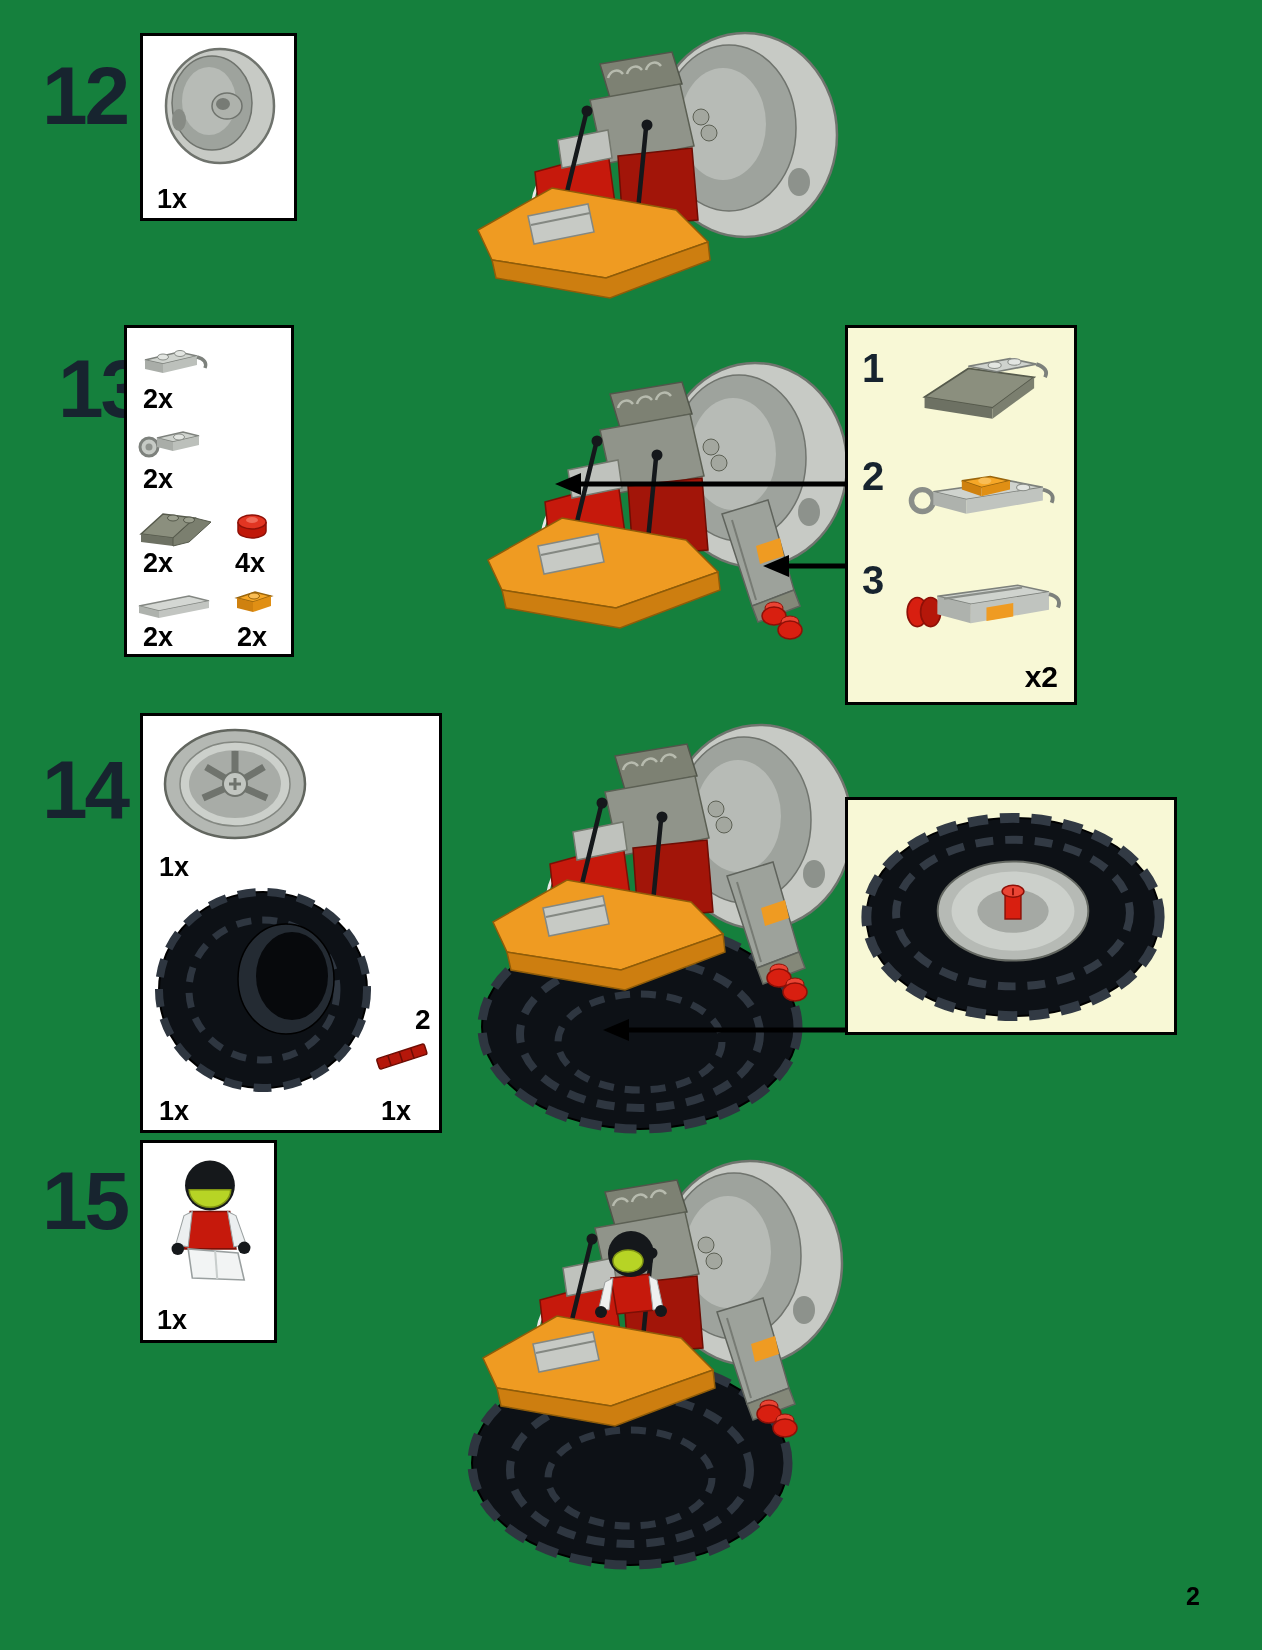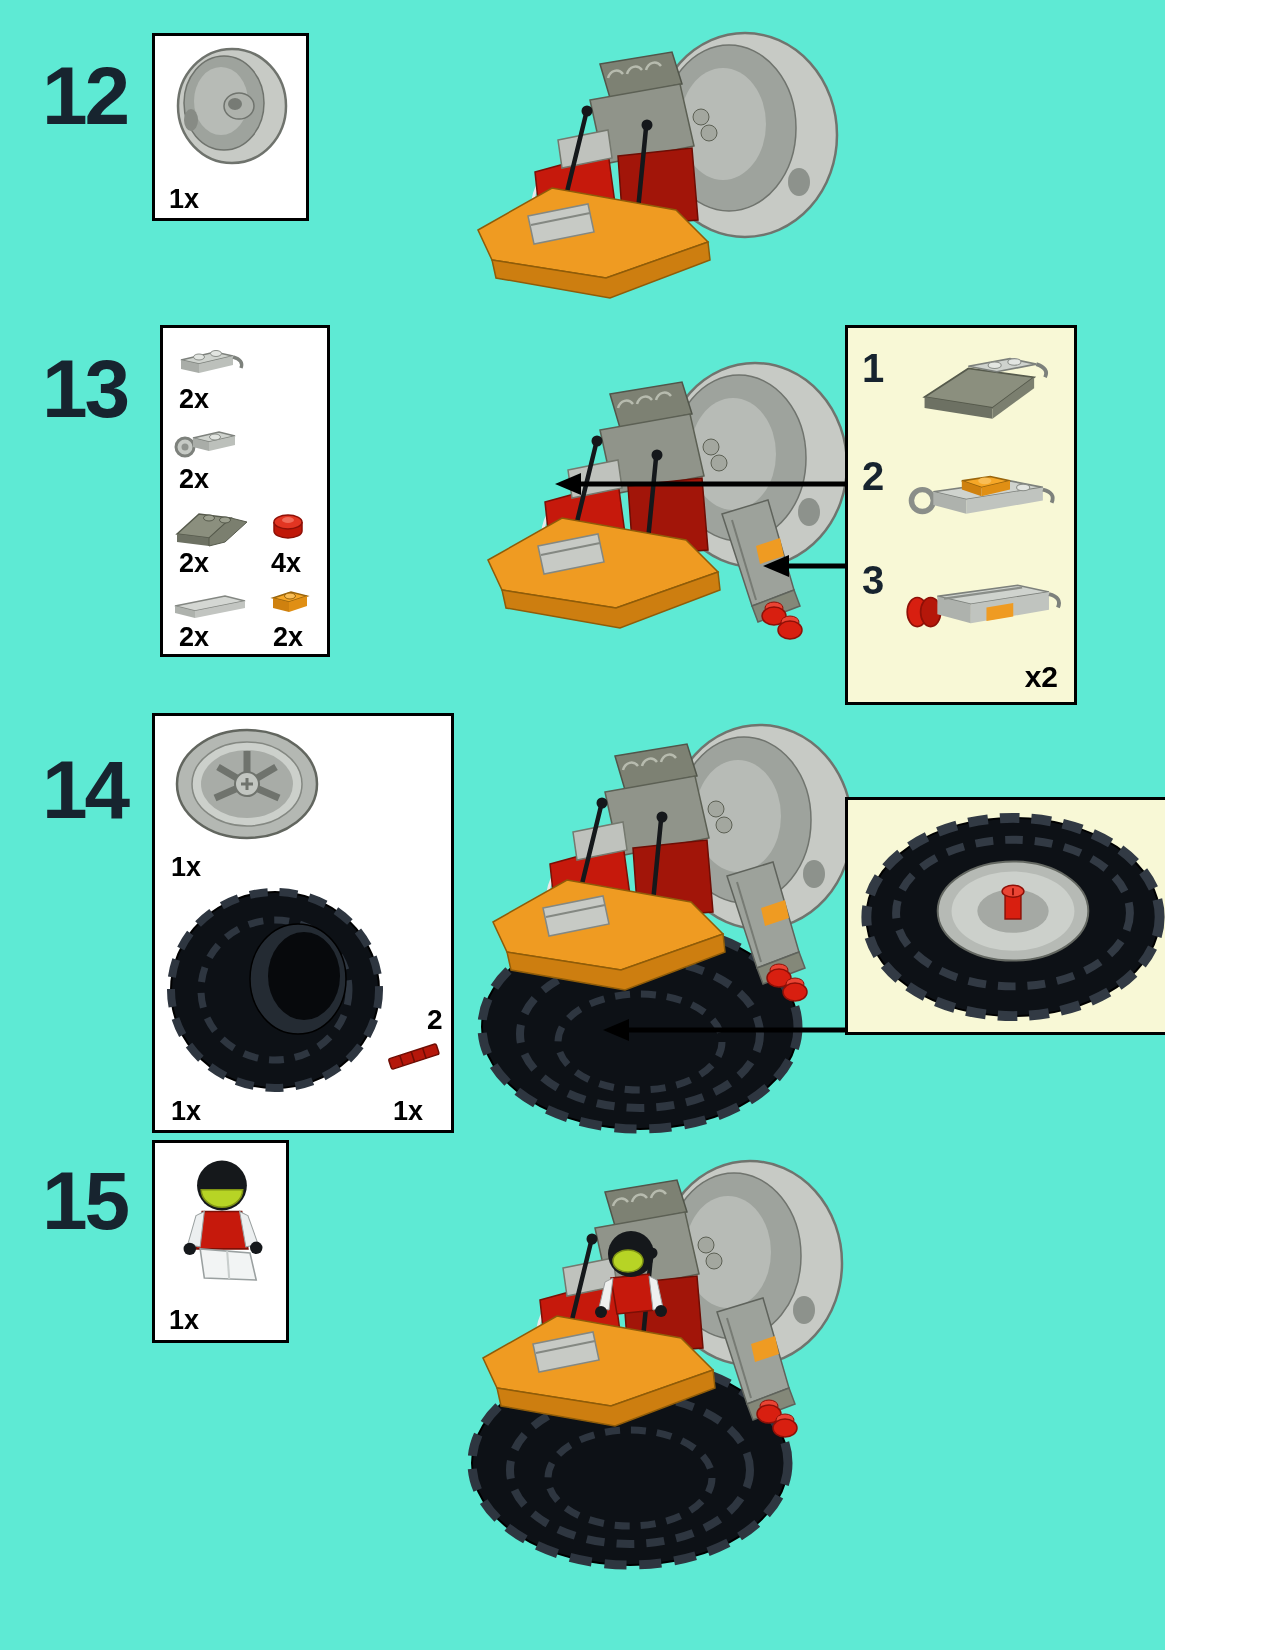--- a/index.html
+++ b/index.html
@@ -1,26 +1,26 @@
 <!DOCTYPE html>
 <html><head>
 <meta charset="utf-8">
 <style>
   * { margin:0; padding:0; box-sizing:border-box; }
   html,body { background:#ffffff; }
   .page {
-    position:relative; width:1165px; height:1650px; background:#5eead4;
+    position:relative; width:1262px; height:1650px; background:#15803d;
     font-family:"Liberation Sans", sans-serif; color:#000; overflow:hidden;
   }
   .abs { position:absolute; }
   .step-num {
     position:absolute; font-size:82px; font-weight:bold; color:#17242f;
     line-height:1; letter-spacing:-3px;
   }
-  .pbox { position:absolute; border:3px solid #000; background:#fff;margin-left:12px; }
+  .pbox { position:absolute; border:3px solid #000; background:#fff; }
   .ybox { position:absolute; border:3px solid #000; background:#f8f8d6; }
   .count { position:absolute; font-weight:bold; font-size:27px; color:#000; line-height:1; }
   .subnum { position:absolute; font-size:40px; font-weight:bold; color:#17242f; line-height:1; }
   .x2 { position:absolute; font-size:30px; font-weight:bold; color:#000; line-height:1; }
   .ref-num { position:absolute; font-size:28px; font-weight:bold; color:#000; line-height:1; }
   .pagenum { position:absolute; font-size:25px; font-weight:bold; color:#000; }
   svg { display:block; }
 </style>
 </head>
 <body>
@@ -82,23 +82,23 @@
       <ellipse cx="70" cy="62" rx="15" ry="13" fill="#aeb2ac" stroke="#6f736d" stroke-width="1.5"></ellipse>
       <ellipse cx="66" cy="60" rx="7" ry="6" fill="#777b75"></ellipse>
     </svg>
     <div class="count" style="left:14px; top:150px;">1x</div>
   </div>
 
   <svg class="abs" style="left:430px; top:20px;" width="440" height="310" viewBox="0 0 440 310">
     <use href="#craft"></use>
   </svg>
 
-  <div class="step-num" style="left:42px; top:348px;">13</div>
-
-  <div class="pbox" style="left:148px; top:325px; width:170px; height:332px;">
+  <div class="step-num" style="left:58px; top:348px;">13</div>
+
+  <div class="pbox" style="left:124px; top:325px; width:170px; height:332px;">
     <svg class="abs" style="left:10px; top:12px;" width="75" height="42" viewBox="0 0 75 42">
       <polygon points="8,20 42,12 60,16 26,24" fill="#cfd3ce" stroke="#7d817c" stroke-width="1.5"></polygon>
       <polygon points="8,20 26,24 26,33 8,29" fill="#a9ada8"></polygon>
       <polygon points="26,24 60,16 60,25 26,33" fill="#bcc0bb"></polygon>
       <ellipse cx="26" cy="17" rx="5.5" ry="3" fill="#e2e5e1" stroke="#8a8e89" stroke-width="1"></ellipse>
       <ellipse cx="43" cy="13.5" rx="5.5" ry="3" fill="#e2e5e1" stroke="#8a8e89" stroke-width="1"></ellipse>
       <path d="M60,17 q11,3 8,11" fill="none" stroke="#7d817c" stroke-width="3.5"></path>
     </svg>
     <div class="count" style="left:16px; top:58px;">2x</div>
 

